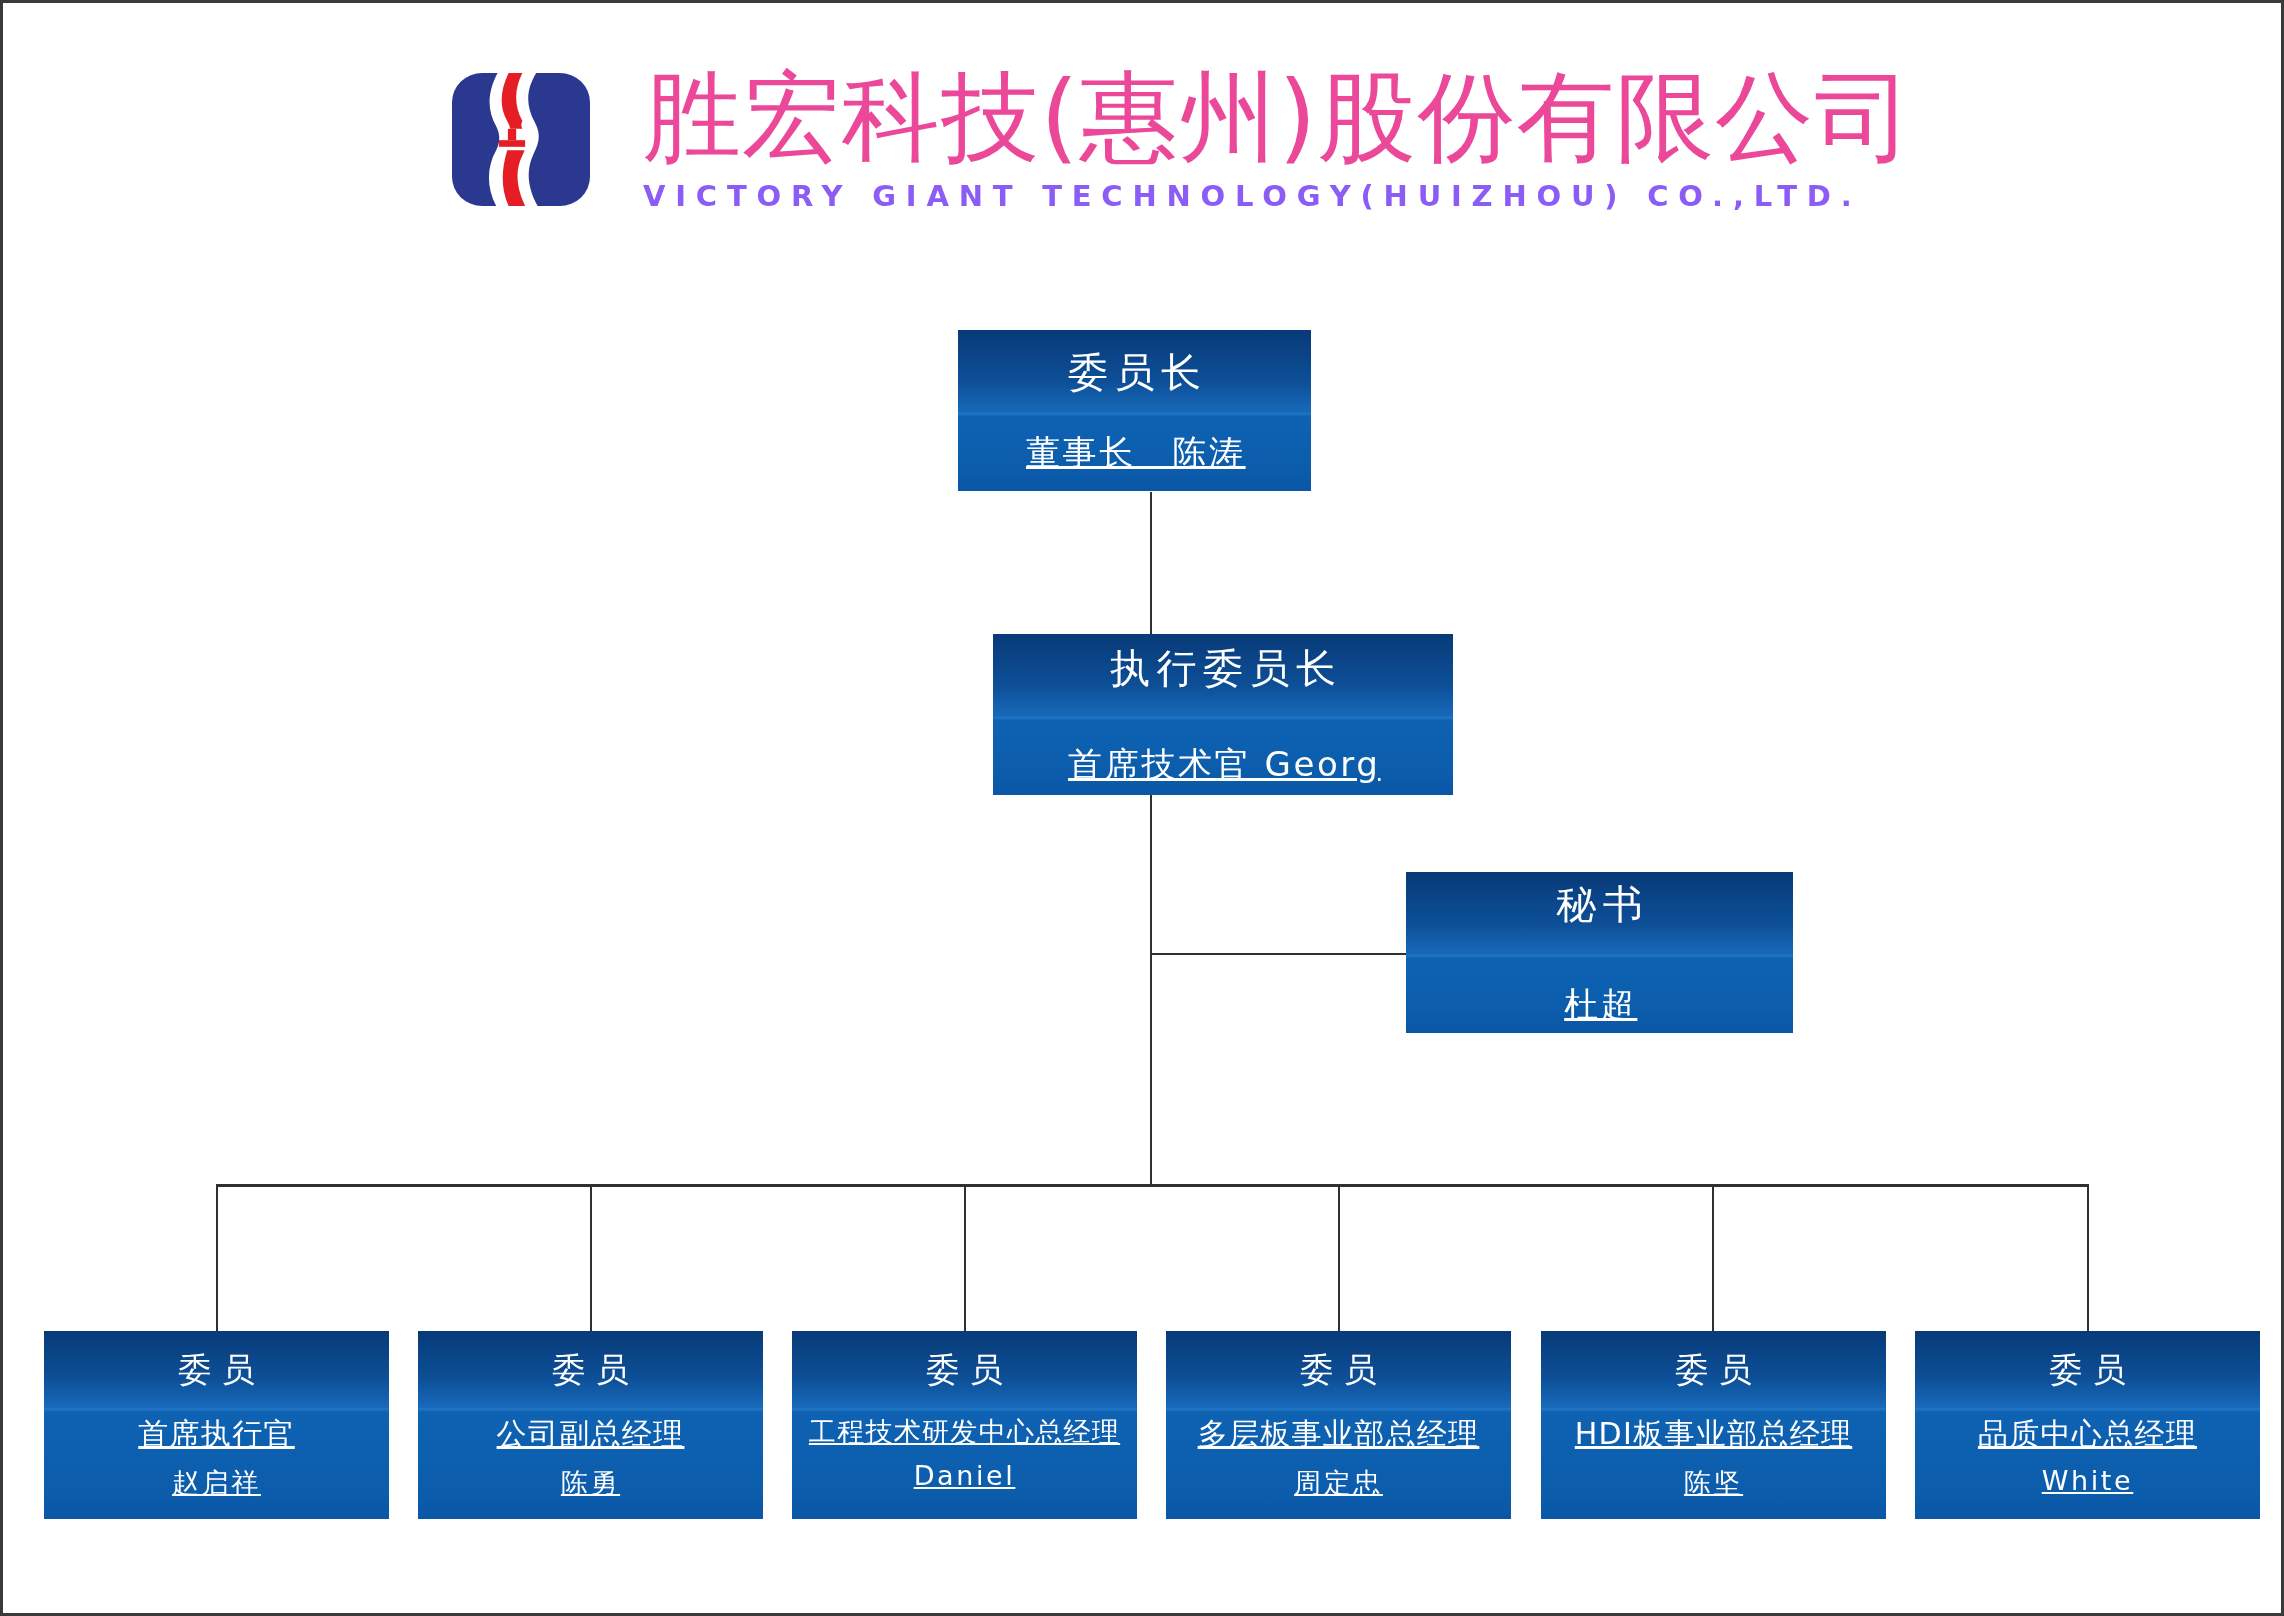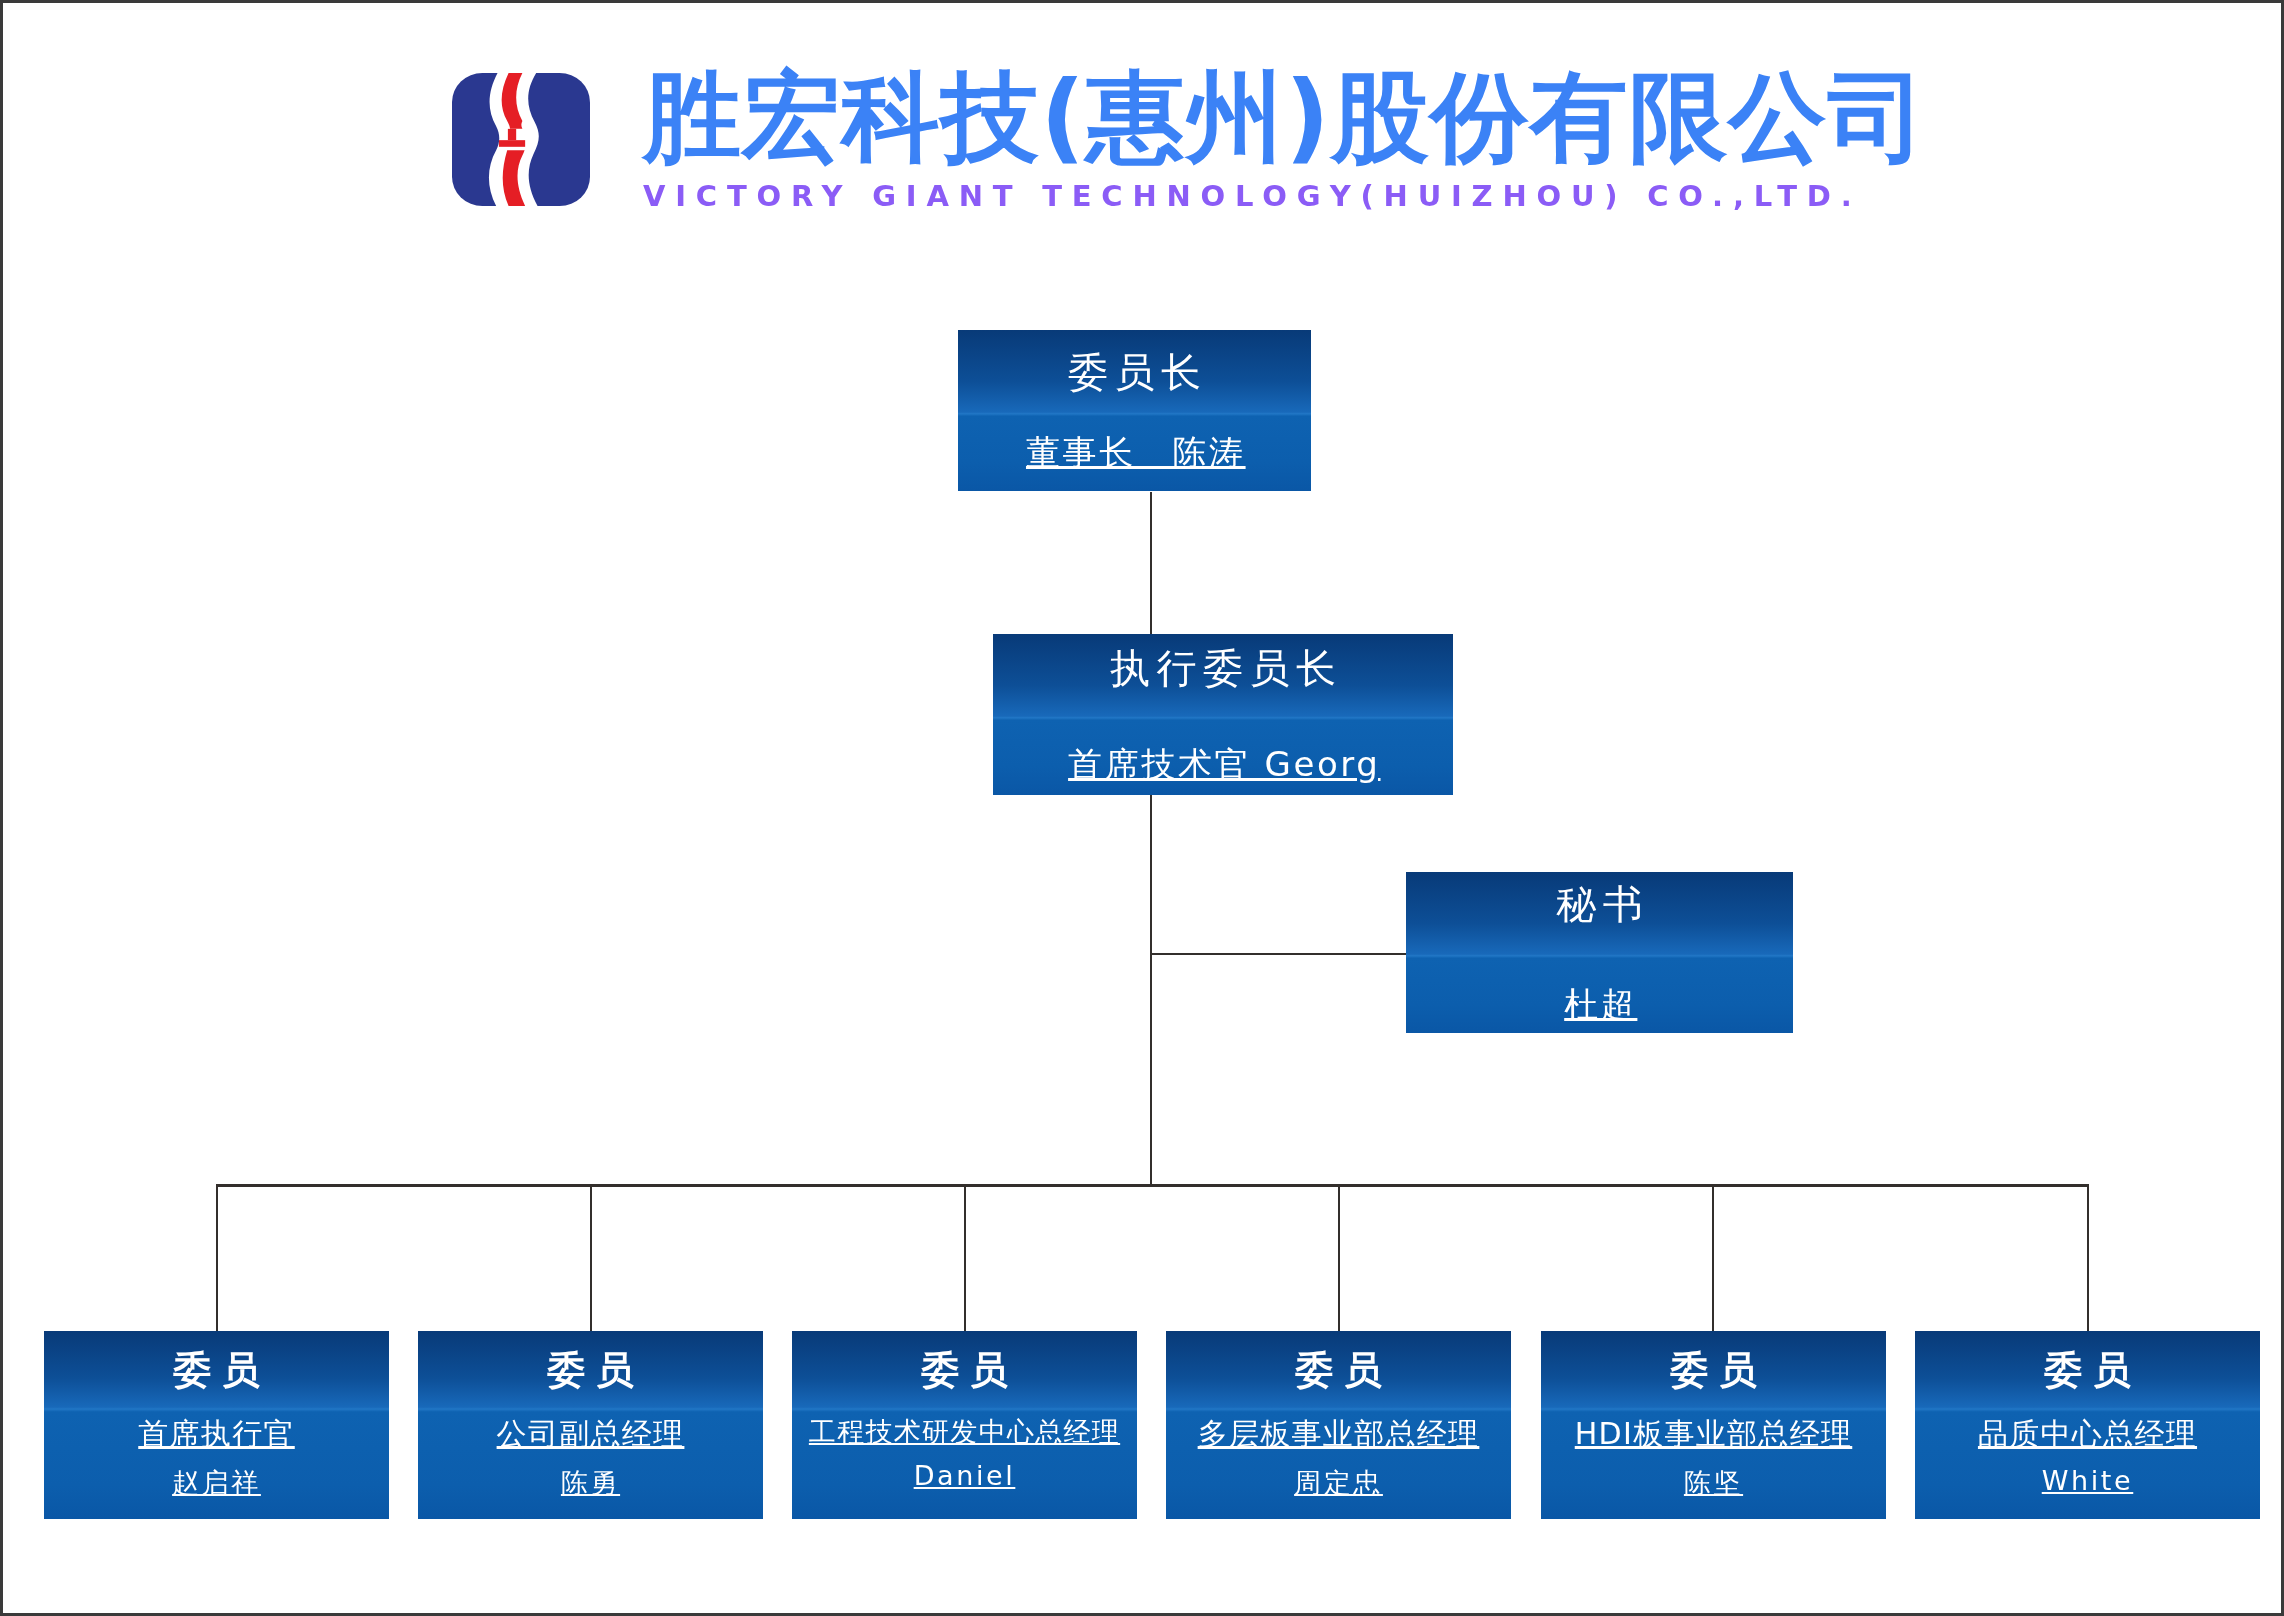--- a/index.html
+++ b/index.html
@@ -11,21 +11,21 @@
     box-sizing:border-box;
     overflow:hidden;
     font-family:"DejaVu Sans","Liberation Sans",sans-serif;
   }
 
   
   .header{position:absolute;left:449px;top:60px;display:flex;align-items:flex-start;}
   .logo{width:138px;height:133px;margin-top:10.4px;flex:0 0 auto;}
   .header-text{margin-left:53px;display:flex;flex-direction:column;}
   .title-zh{
-    font-size:98px;font-weight:700;color:#3b82f6;
+    font-size:98px;font-weight:400;color:#ec4899;
     letter-spacing:1.3px;line-height:1.12;white-space:nowrap;
   }
   .title-en{
     margin-top:6.5px;font-size:29px;font-weight:700;color:#8b5cf6;
     letter-spacing:9.8px;white-space:nowrap;
   }
 
   
   .line{position:absolute;background:#332f2c;}
 
@@ -38,21 +38,21 @@
   .box-head{height:53%;display:flex;align-items:center;justify-content:center;}
   .box-body{height:47%;display:flex;flex-direction:column;align-items:center;justify-content:center;text-decoration:underline;}
   .box-title{font-size:40px;letter-spacing:6.5px;padding-left:6.5px;white-space:nowrap;}
   .box-name{font-size:34px;letter-spacing:2.6px;padding-left:2.6px;white-space:nowrap;}
 
   .member{
     background:linear-gradient(180deg,#083A78 0%,#0D4F97 25%,#1869BA 40.5%,#2177C6 41.5%,#0E62B1 43%,#0C5EAD 82%,#0A57A6 100%);
   }
   .member .box-head{height:42%;}
   .member .box-body{height:58%;justify-content:flex-start;padding-top:3.9px;box-sizing:border-box;}
-  .member .box-title{font-size:38px;letter-spacing:10.4px;padding-left:10.4px;font-weight:bold;}
+  .member .box-title{font-size:33px;letter-spacing:10.4px;padding-left:10.4px;}
   .member .role{font-size:30px;letter-spacing:1.3px;white-space:nowrap;}
   .member .role.small{font-size:27px;}
   .member .person{font-size:27px;letter-spacing:2.6px;margin-top:10.4px;white-space:nowrap;}
 
   
   #box-chairman{left:955px;top:327px;width:353px;height:161px;}
   #box-exec{left:990px;top:631px;width:460px;height:161px;gap:32px;}
   #box-secretary{left:1403px;top:869px;width:387px;height:161px;gap:40px;}
   .member{top:1328px;width:345px;height:188px;}
 </style>

